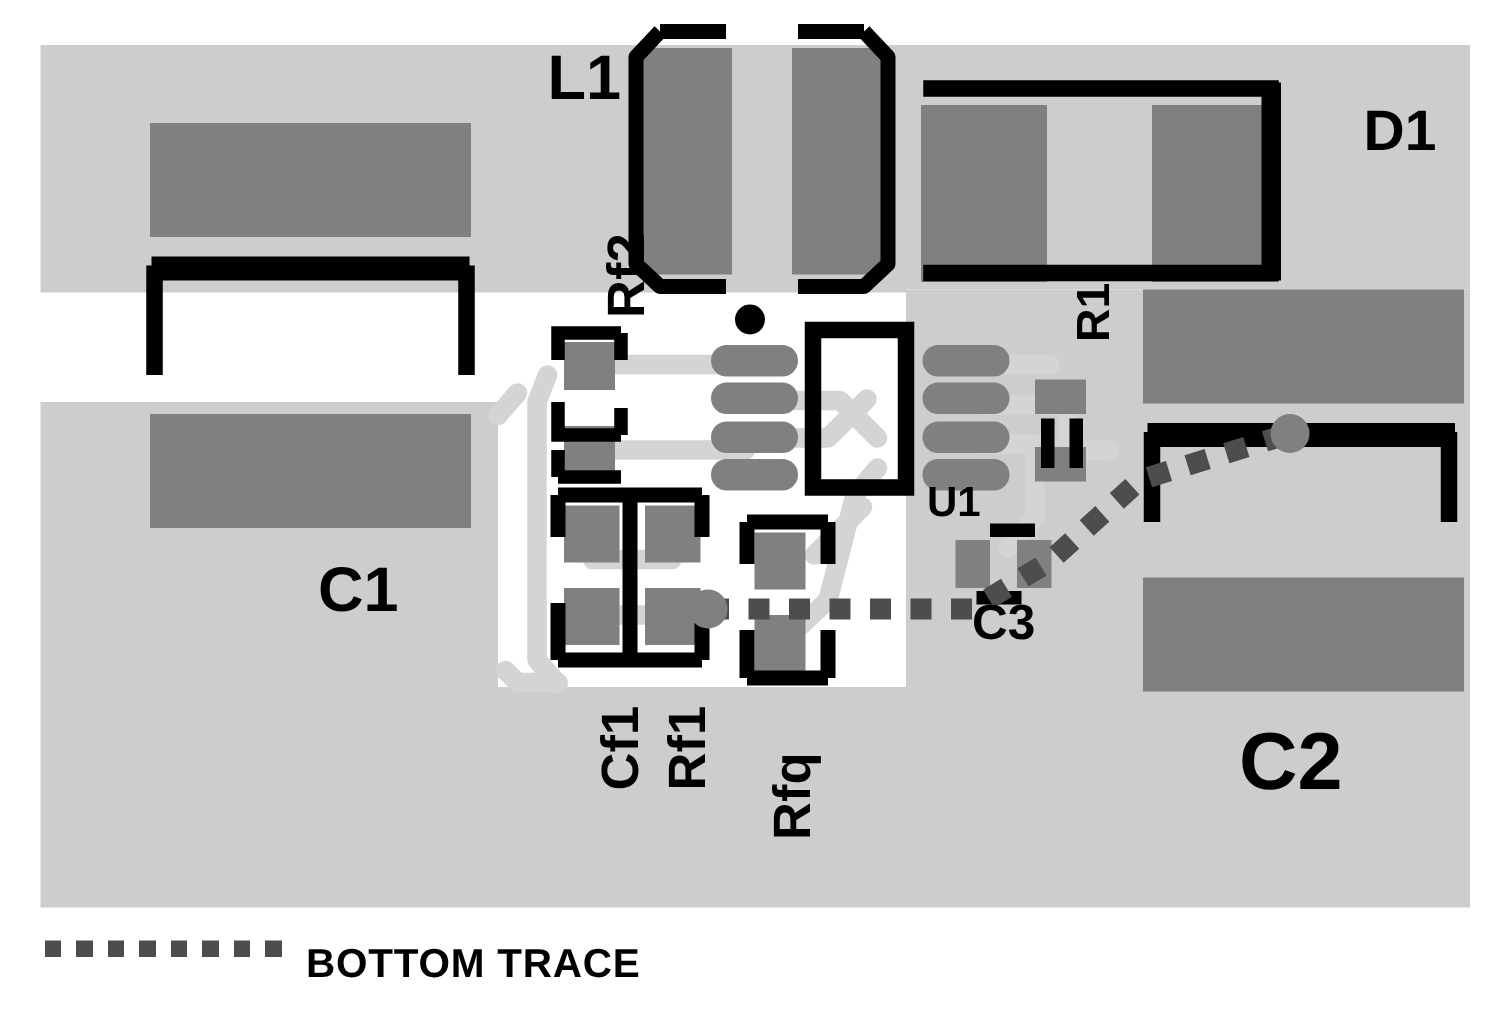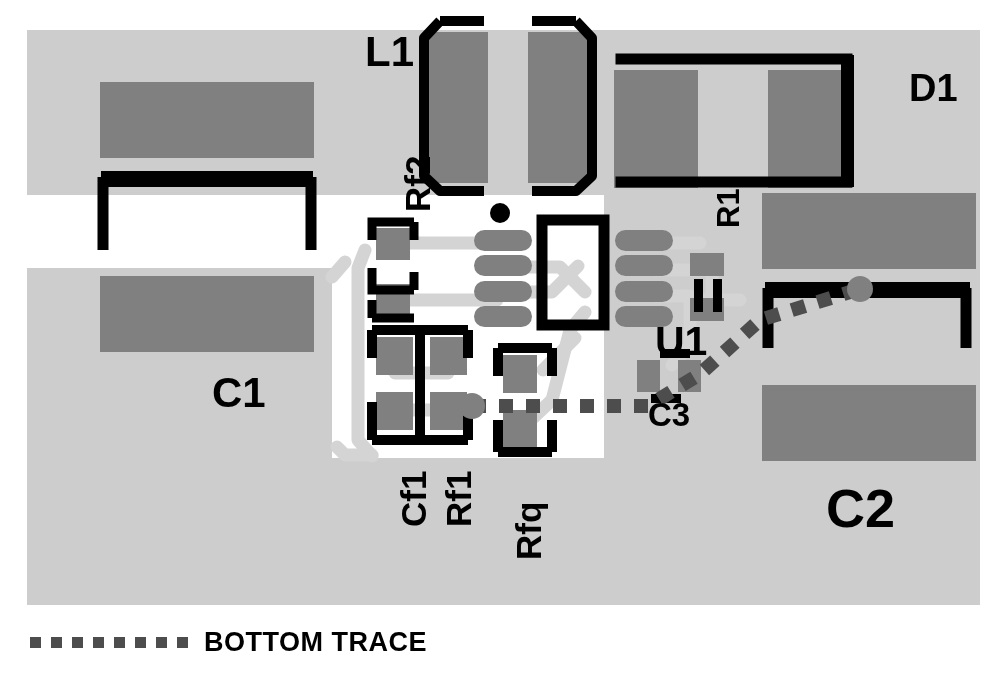--- a/index.html
+++ b/index.html
@@ -35,21 +35,21 @@
   .rot90 {
     transform-origin: 0 0;
     transform: rotate(-90deg);
   }
   #legend {
     position: absolute;
     left: 30px;
     top: 627px;
     height: 30px;
     display: flex;
-    align-items: center;
+    align-items: flex-start;
   }
   #legend-dash {
     width: 160px;
     height: 11px;
     background-image: repeating-linear-gradient(to right,
       #4d4d4d 0px, #4d4d4d 11px, rgba(0,0,0,0) 11px, rgba(0,0,0,0) 21px);
   }
   #legend-text {
     margin-left: 14px;
     font-family: "Liberation Sans", sans-serif;
@@ -203,21 +203,21 @@
   <div class="ref-label" style="left:365px; top:31px; font-size:42px;">L1</div>
 
   <div class="ref-label" style="left:873px; top:69px; font-size:38px;margin-left:36px;">D1</div>
 
   <div class="ref-label" style="left:172px; top:372px; font-size:42px;margin-left:40px;">C1</div>
 
   <div class="ref-label" style="left:826px; top:481px; font-size:54px;">C2</div>
 
   <div class="ref-label" style="left:648px; top:398px; font-size:33px;">C3</div>
 
-  <div class="ref-label" style="left:618px; top:321px; font-size:41px;margin-left:37px;">U1</div>
+  <div class="ref-label" style="left:618px; top:321px; font-size:28px;">U1</div>
 
   <div class="ref-label rot90" style="left:713px; top:228px; font-size:31px;">R1</div>
 
   <div class="ref-label rot90" style="left:400px; top:212px; font-size:35px;">Rf2</div>
 
   <div class="ref-label rot90" style="left:396px; top:527px; font-size:35px;">Cf1</div>
 
   <div class="ref-label rot90" style="left:441px; top:527px; font-size:35px;">Rf1</div>
 
   <div class="ref-label rot90" style="left:511px; top:560px; font-size:35px;">Rfq</div>

